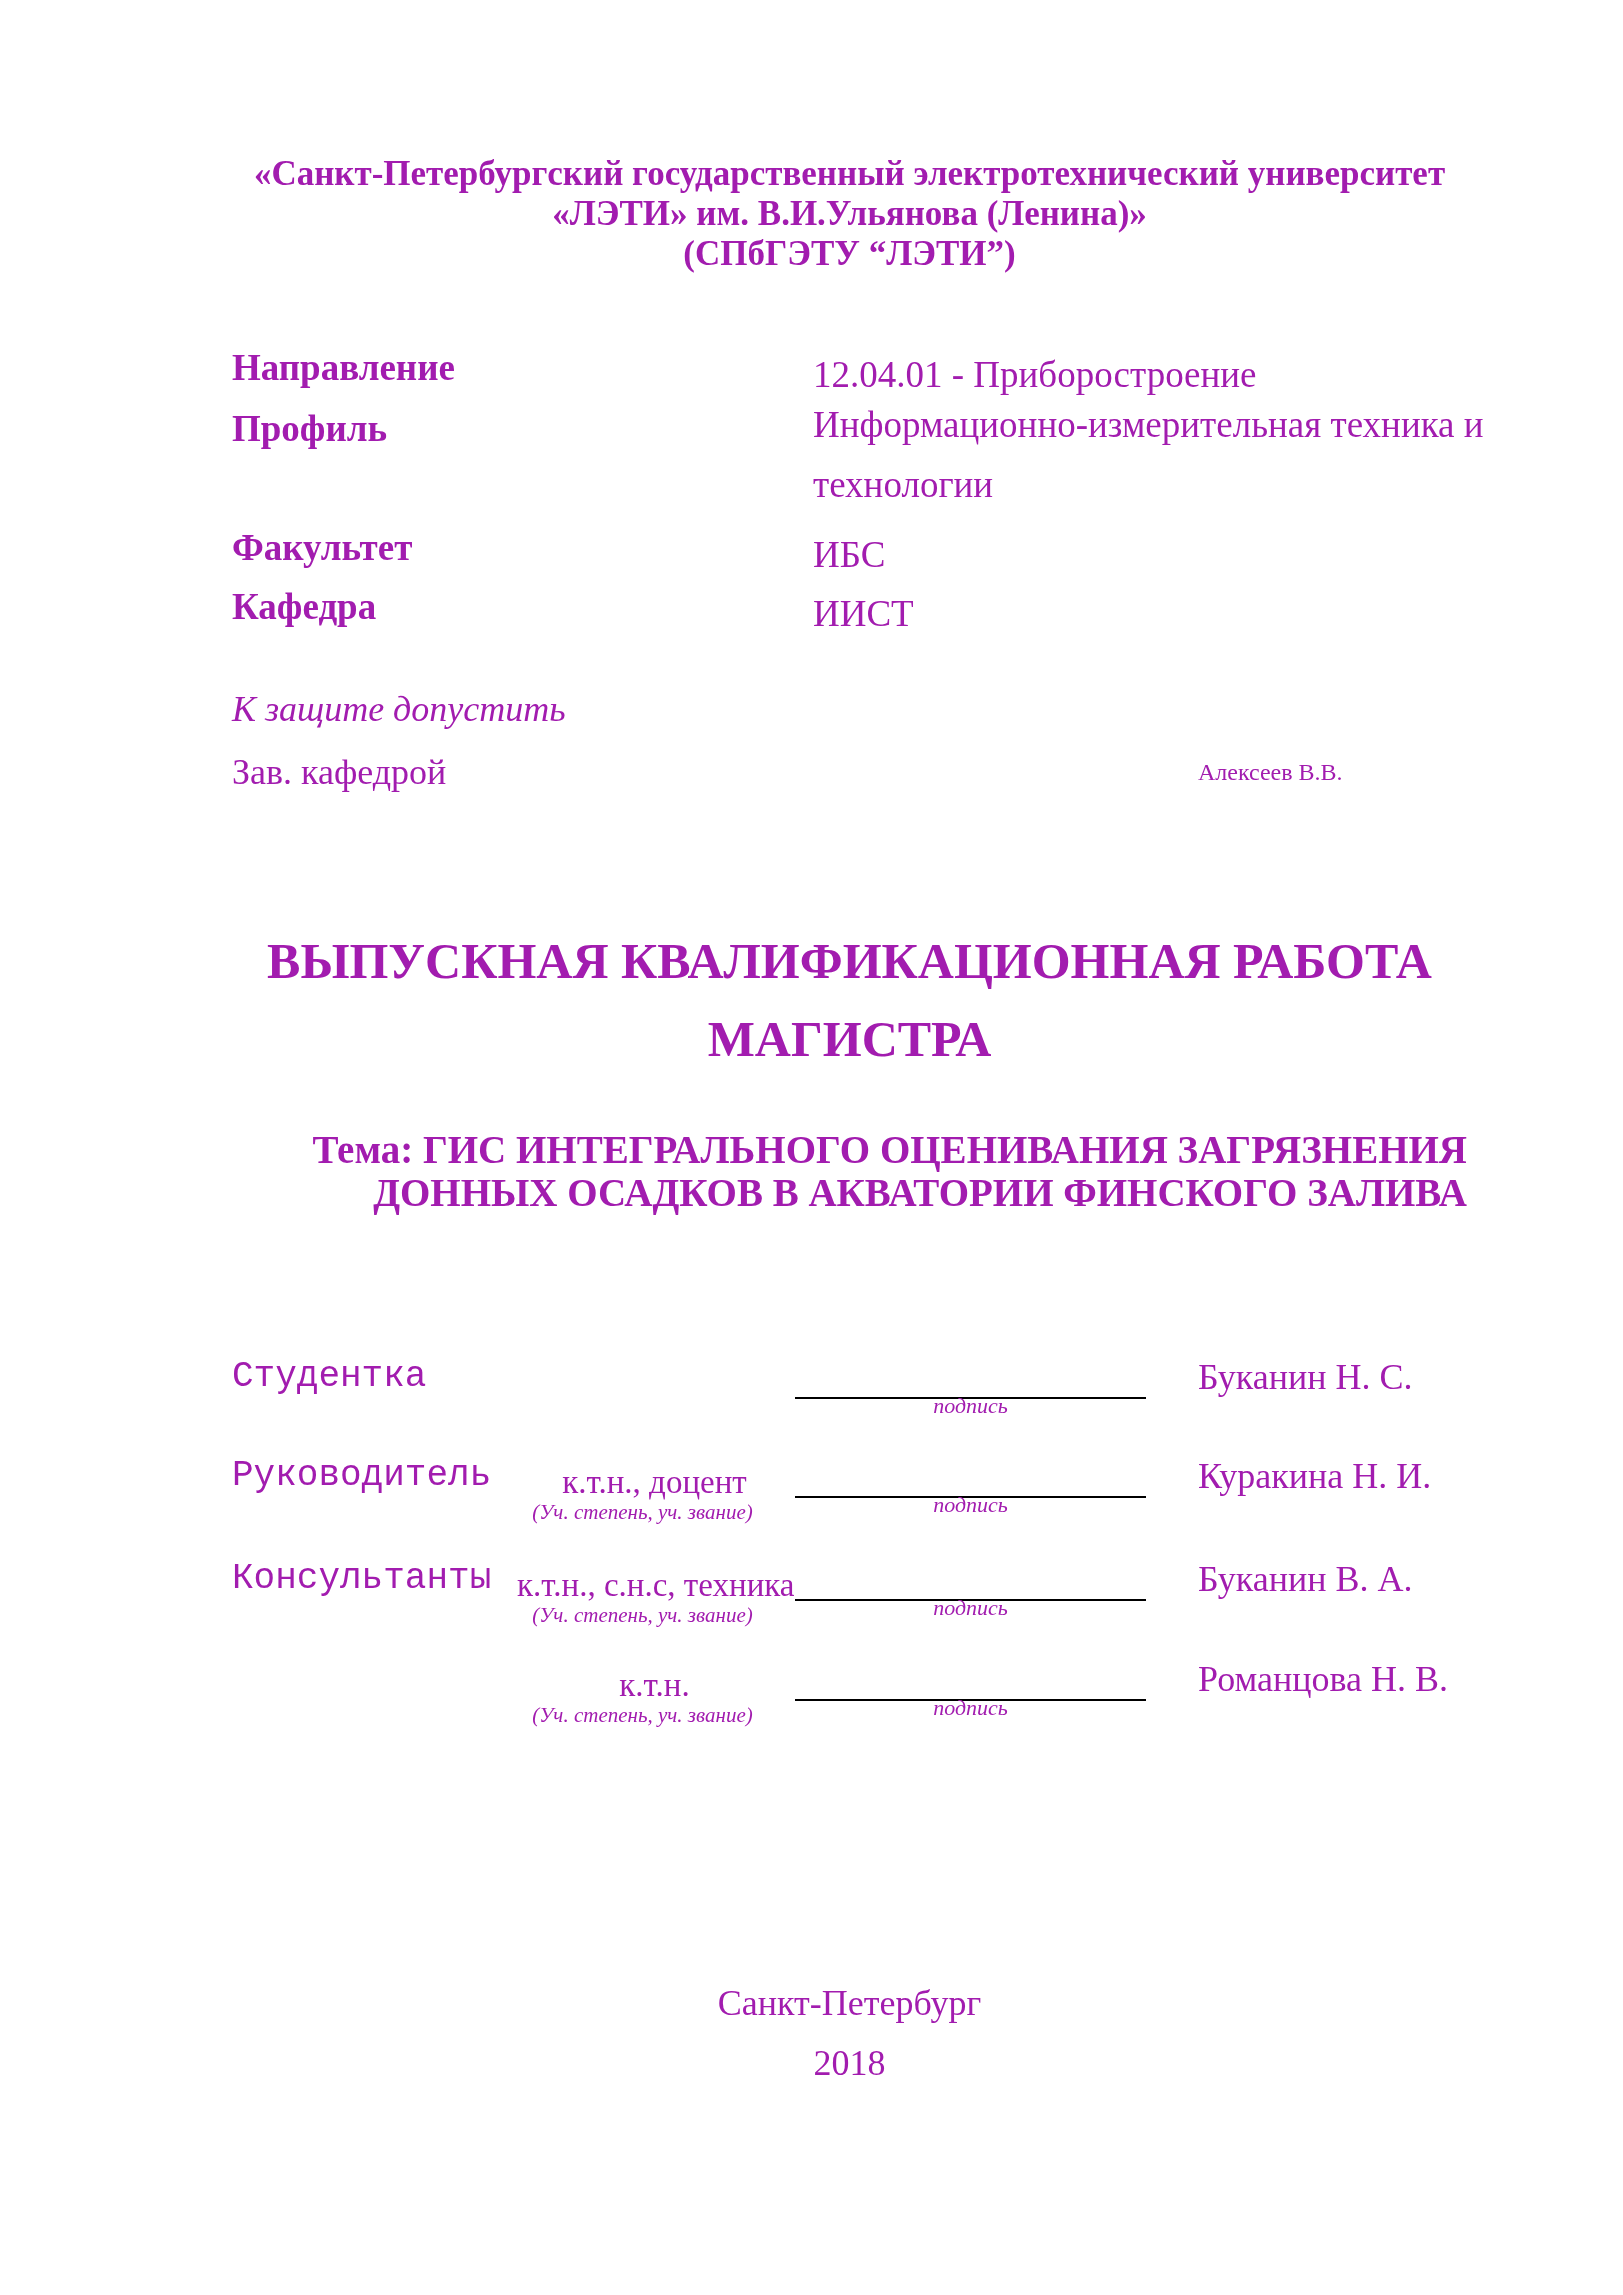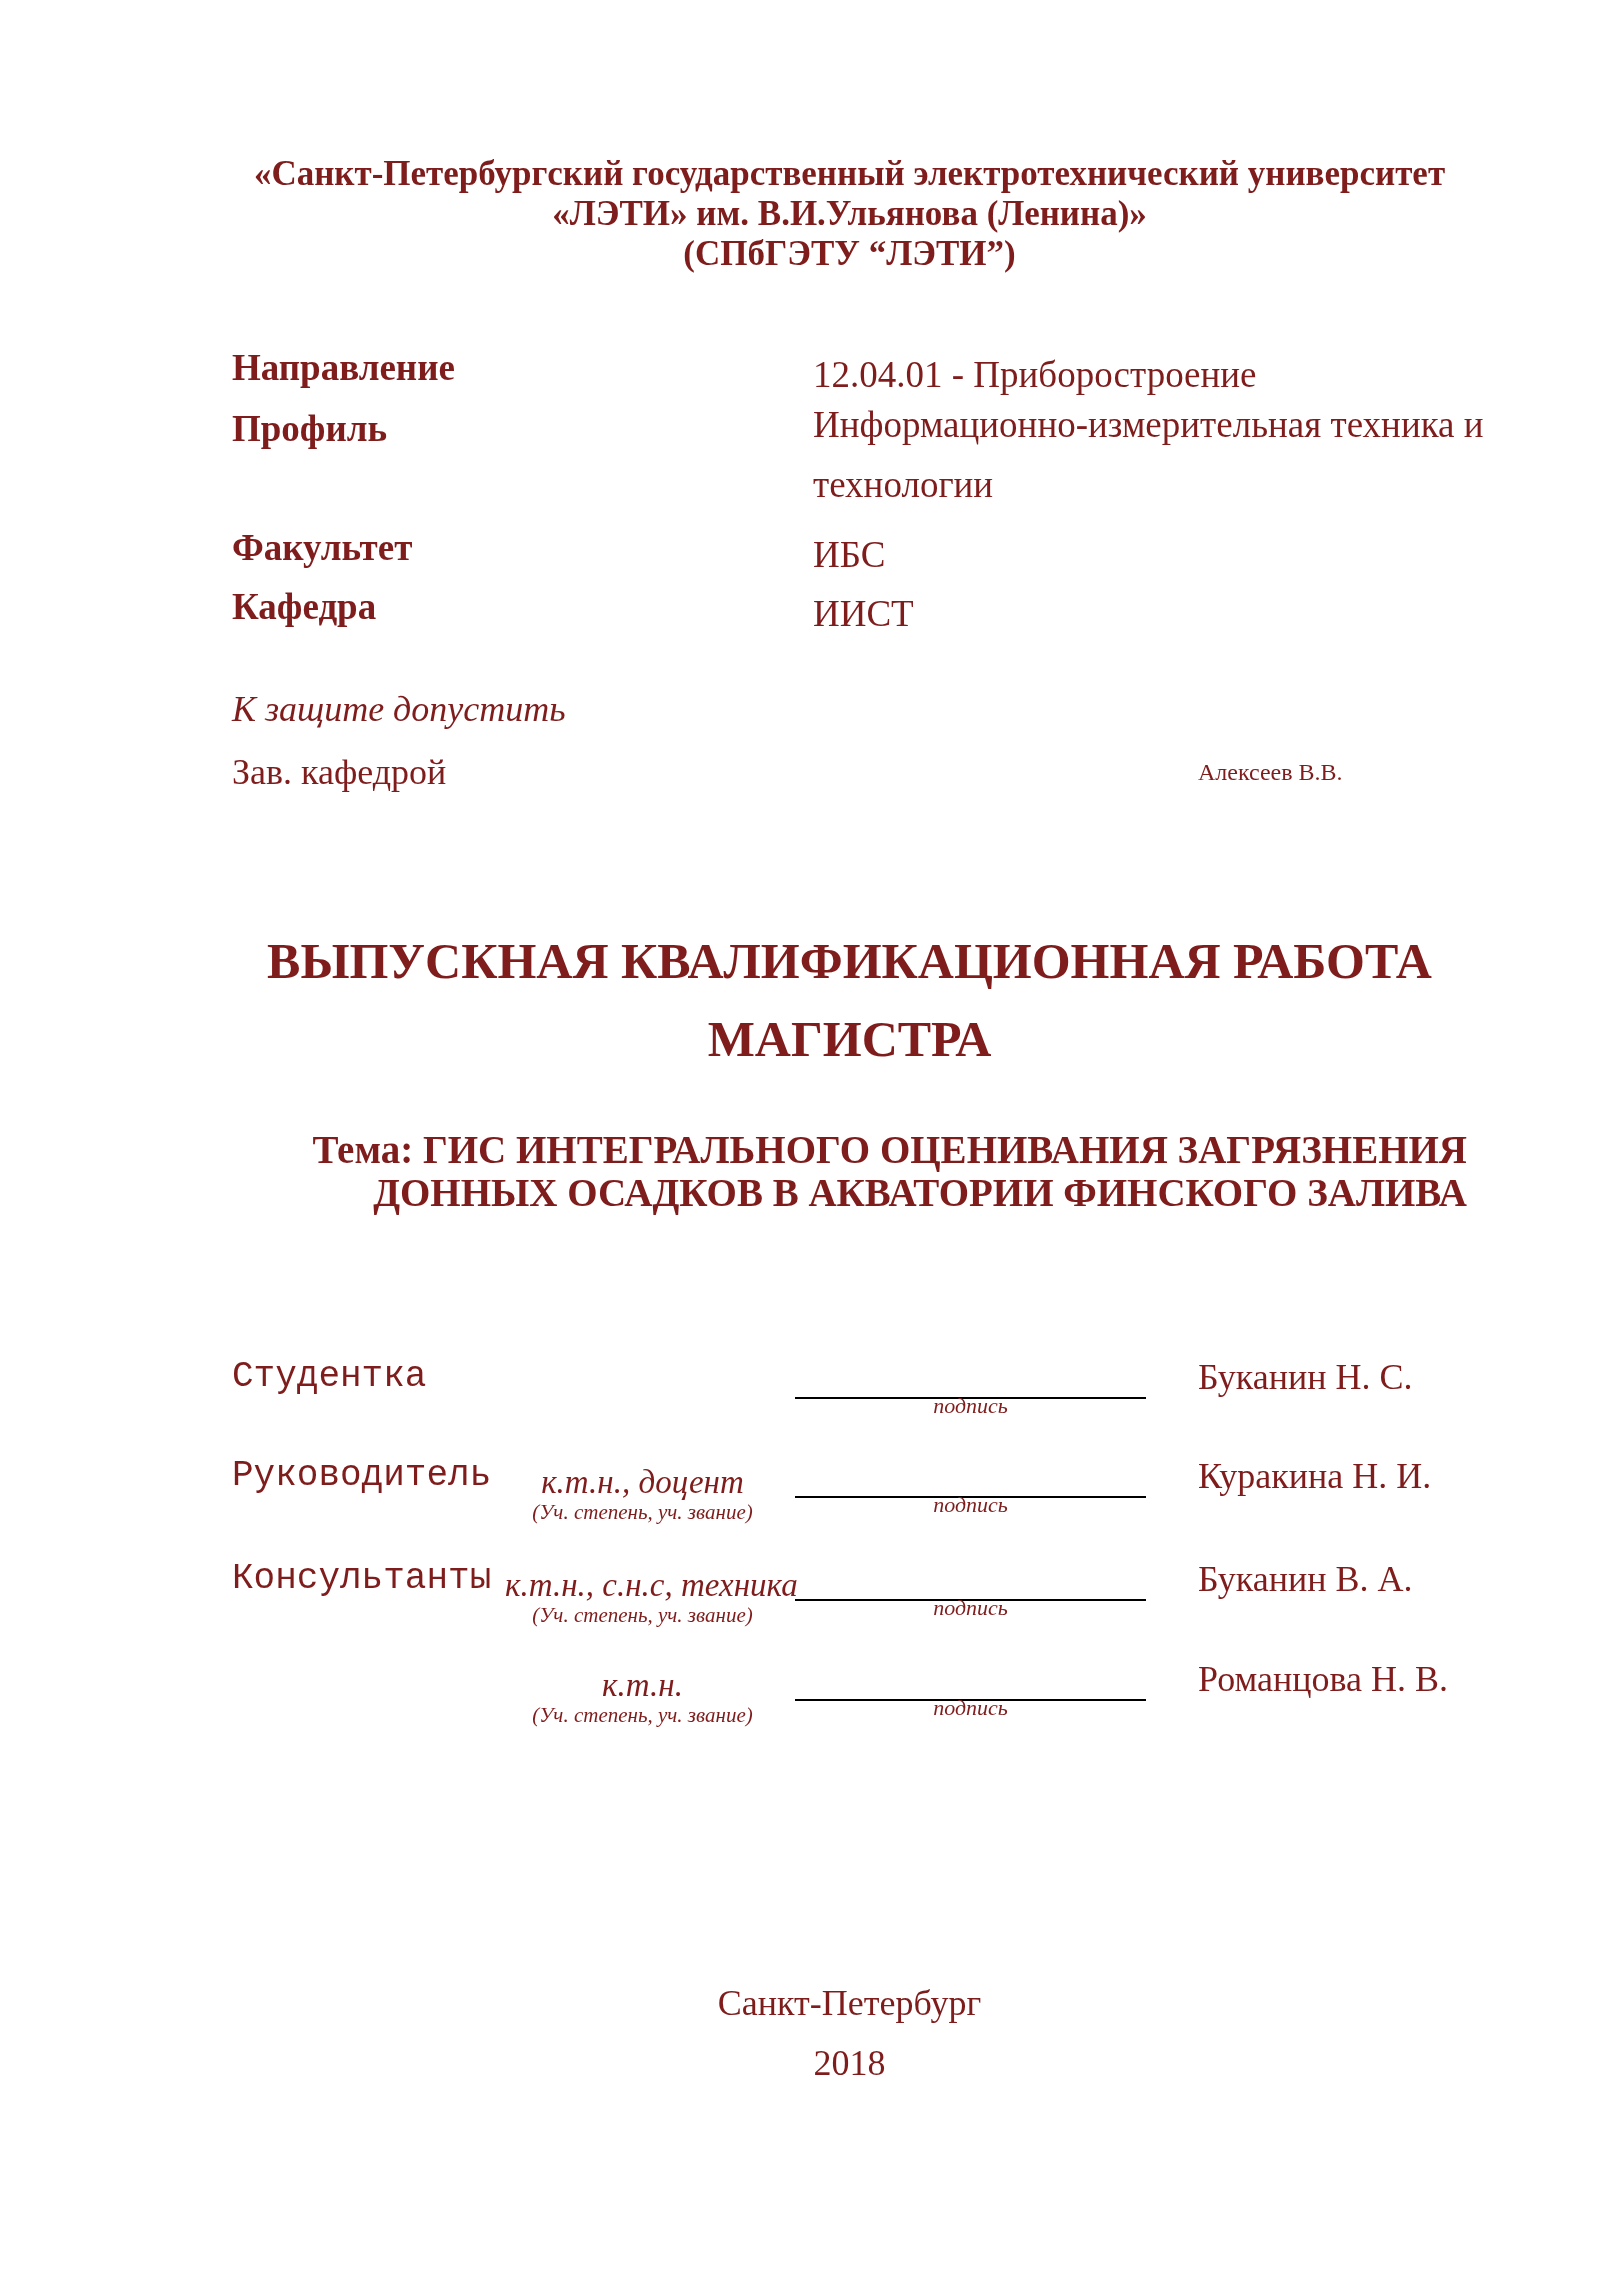--- a/index.html
+++ b/index.html
@@ -5,21 +5,21 @@
   html, body {
     margin: 0;
     padding: 0;
     background: #ffffff;
   }
   .page {
     position: relative;
     width: 1623px;
     height: 2295px;
     background: #ffffff;
-    color: #7f1d1d;
+    color: #a21caf;
     font-family: "Liberation Serif", "DejaVu Serif", serif;
     overflow: hidden;
   }
   .content {
     position: absolute;
     left: 232px;
     top: 0;
     width: 1235px;
     height: 100%;
   }
@@ -92,23 +92,22 @@
     font-size: 39px;
     line-height: 43px;
   }
 
   .sig-row { position: absolute; left: 0; width: 100%; height: 100px; }
   .sig-role {
     position: absolute; left: 0; top: 0;
     font-size: 36px; line-height: 42px; white-space: nowrap; font-family: Liberation Mono, monospace;
   }
   .sig-degree {
-    position: absolute; left: 273px; top: 7.9px; width: 275px;
-    text-align: center;
-    font-style: italic;
+    position: absolute; left: 285px; top: 7.9px; width: 275px;
+    text-align: center;
     font-size: 33px; line-height: 38px;
     white-space: nowrap;
   }
   .sig-line {
     position: absolute; left: 563px; top: 41px; width: 351px; height: 0;
     border-top: 2.4px solid #000000;
   }
   .sig-note {
     position: absolute; left: 259px; top: 45px; width: 303px;
     text-align: center;

